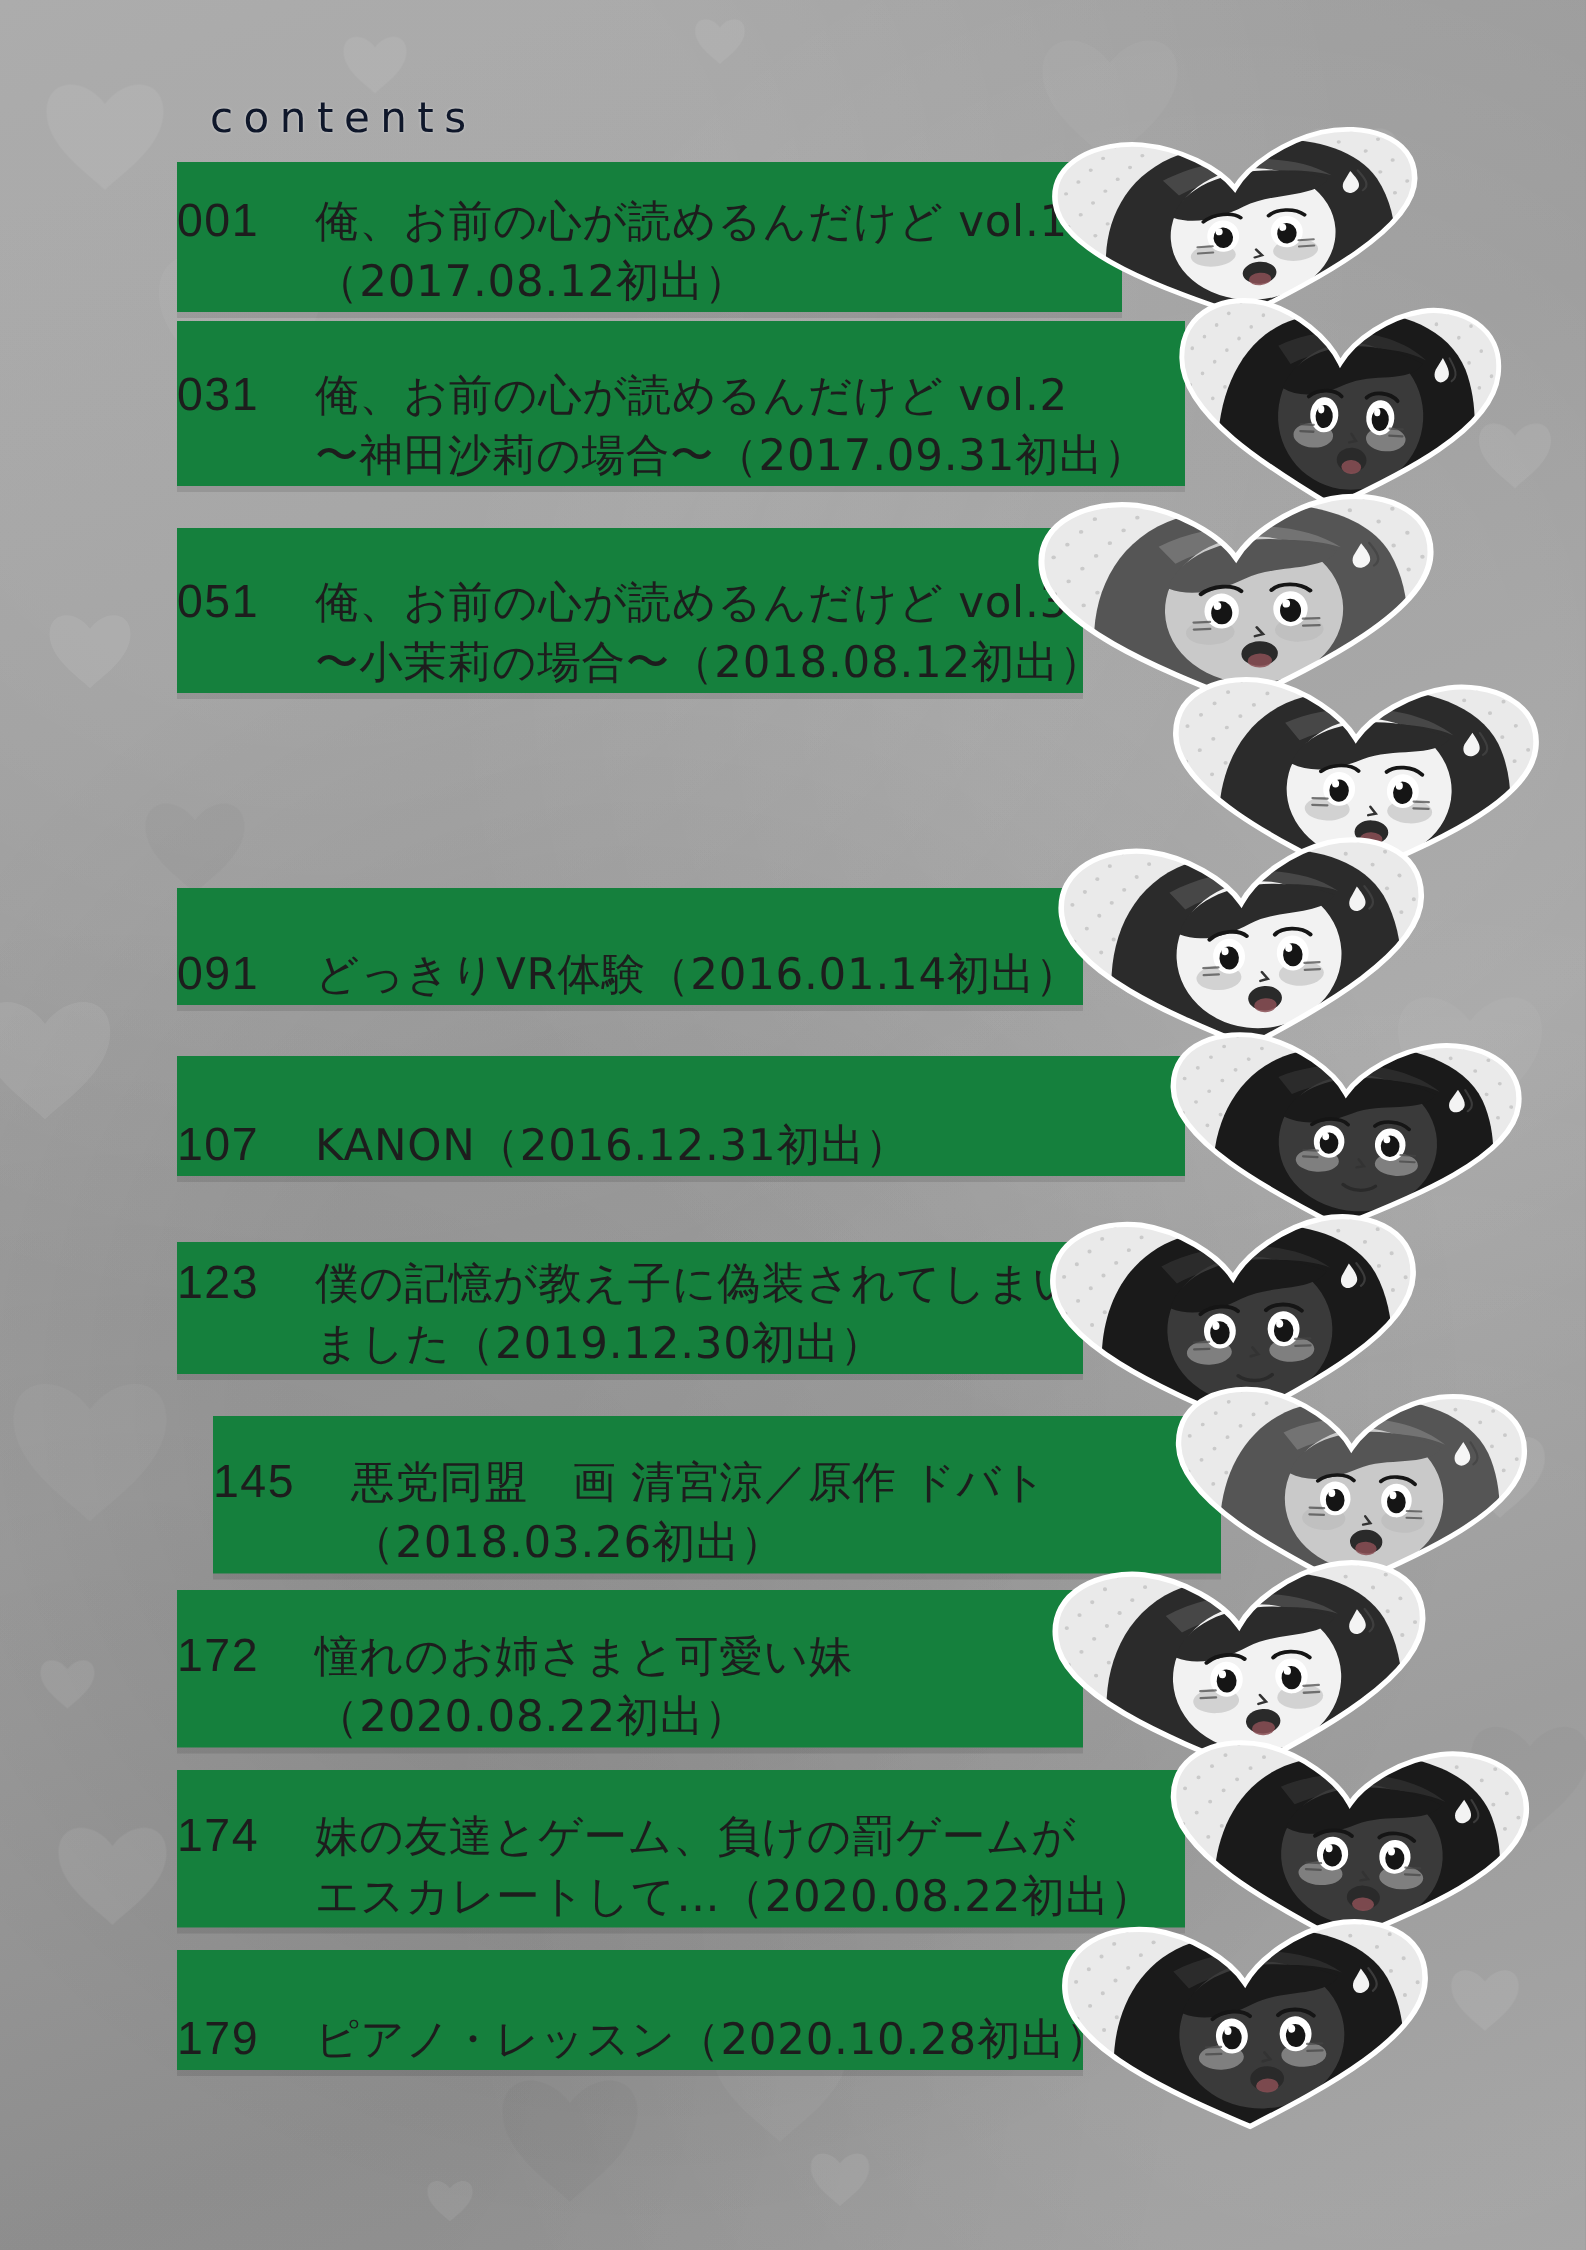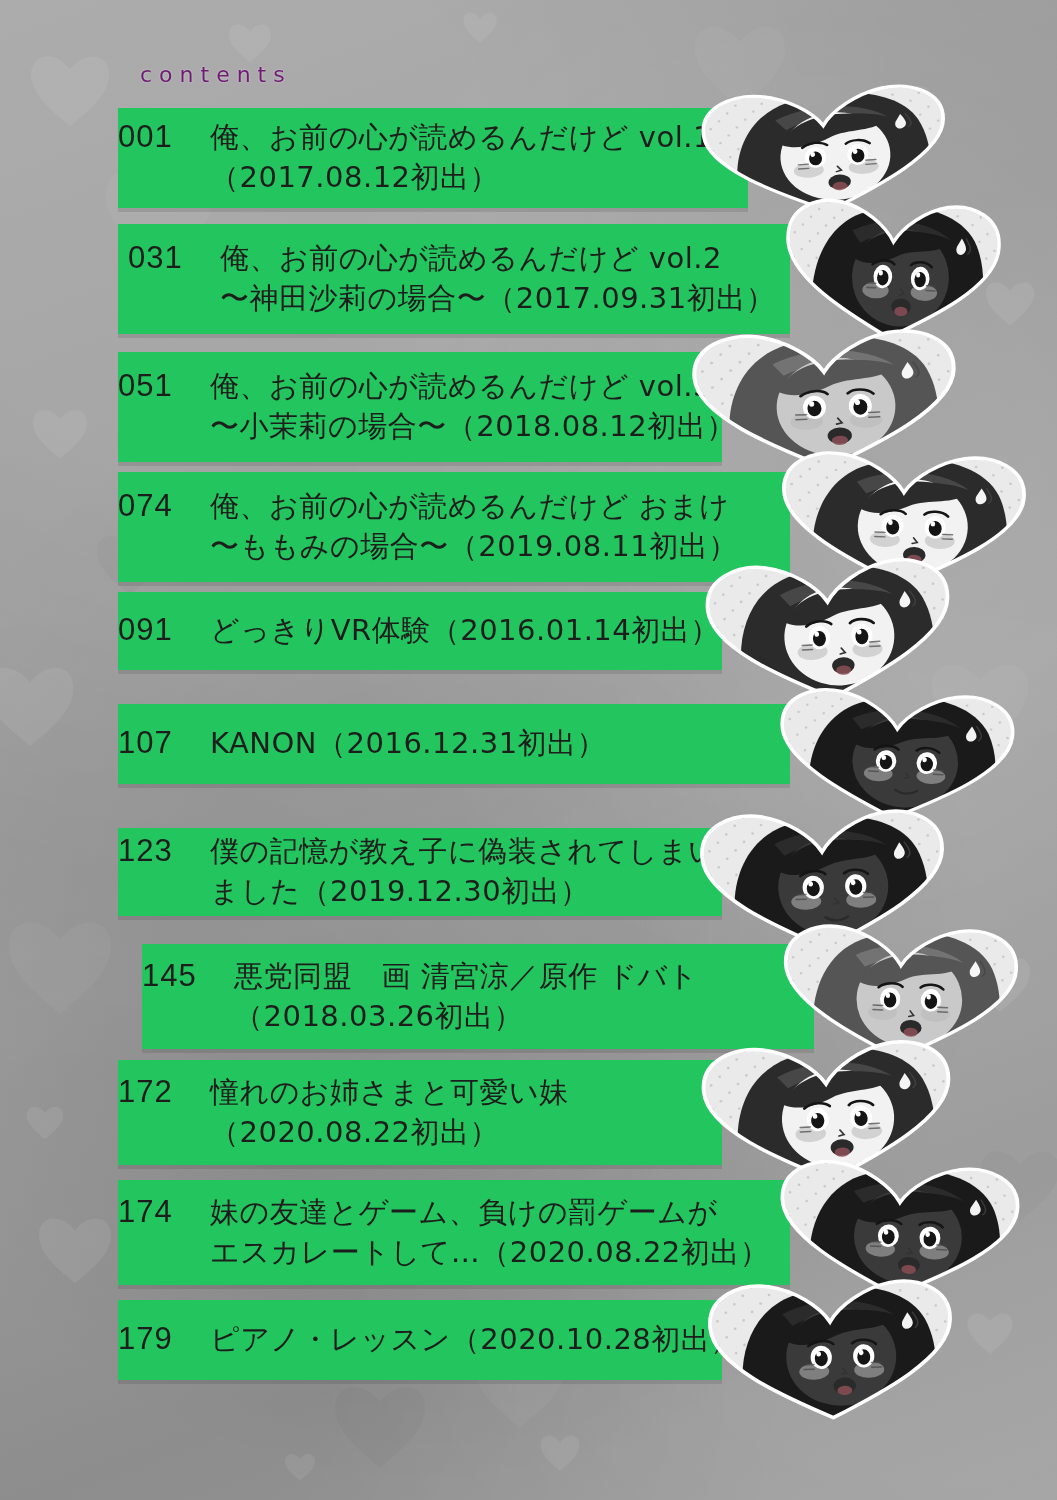--- a/index.html
+++ b/index.html
@@ -33,43 +33,43 @@
     inset: 0;
     z-index: 1;
     opacity: 0.5;
   }
 
   
   #contents-title {
     position: absolute;
     left: 140px;
     top: 62px;
-    font-size: 22px;
+    font-size: 28px;
     letter-spacing: 7px;
-    color: #701a75;
+    color: #0f172a;
     font-weight: 400;
     z-index: 6;
     font-family: "DejaVu Sans", sans-serif;
     text-shadow: 0 0 2px rgba(255,255,255,0.5);
   }
 
   
   #toc {
     position: absolute;
     left: 0;
     top: 0;
     width: 1057px;
     height: 1500px;
     z-index: 5;
   }
   .row {
     position: absolute;
-    background: #22c55e;
+    background: #15803d;
     display: flex;
-    align-items: center;
+    align-items: flex-end;
     box-sizing: border-box;
   }
   .row-inner {
     padding-left: 0;
     width: 100%;
   }
   .line {
     display: flex;
     align-items: baseline;
     white-space: nowrap;
@@ -155,53 +155,41 @@
         <div class="line">
           <span class="pg">001</span>
           <span class="ttl">俺、お前の心が読めるんだけど vol.1</span>
         </div>
         <div class="line cont">
           <span class="pg">001</span>
           <span class="ttl">（2017.08.12初出）</span>
         </div>
       </div>
     </div>
-    <div class="row" style="left: 118px; top: 224px; width: 672px; height: 110px; padding-left: 10px;">
+    <div class="row" style="left: 118px; top: 214px; width: 672px; height: 110px;">
       <div class="row-inner">
         <div class="line">
           <span class="pg">031</span>
           <span class="ttl">俺、お前の心が読めるんだけど vol.2</span>
         </div>
         <div class="line cont">
           <span class="pg">031</span>
           <span class="ttl">〜神田沙莉の場合〜（2017.09.31初出）</span>
         </div>
       </div>
     </div>
     <div class="row" style="left: 118px; top: 352px; width: 604px; height: 110px;">
       <div class="row-inner">
         <div class="line">
           <span class="pg">051</span>
           <span class="ttl">俺、お前の心が読めるんだけど vol.3</span>
         </div>
         <div class="line cont">
           <span class="pg">051</span>
           <span class="ttl">〜小茉莉の場合〜（2018.08.12初出）</span>
-        </div>
-      </div>
-    </div>
-    <div class="row" style="left: 118px; top: 472px; width: 672px; height: 110px;">
-      <div class="row-inner">
-        <div class="line">
-          <span class="pg">074</span>
-          <span class="ttl">俺、お前の心が読めるんだけど おまけ</span>
-        </div>
-        <div class="line cont">
-          <span class="pg">074</span>
-          <span class="ttl">〜ももみの場合〜（2019.08.11初出）</span>
         </div>
       </div>
     </div>
     <div class="row" style="left: 118px; top: 592px; width: 604px; height: 78px;">
       <div class="row-inner">
         <div class="line">
           <span class="pg">091</span>
           <span class="ttl">どっきりVR体験（2016.01.14初出）</span>
         </div>
       </div>

